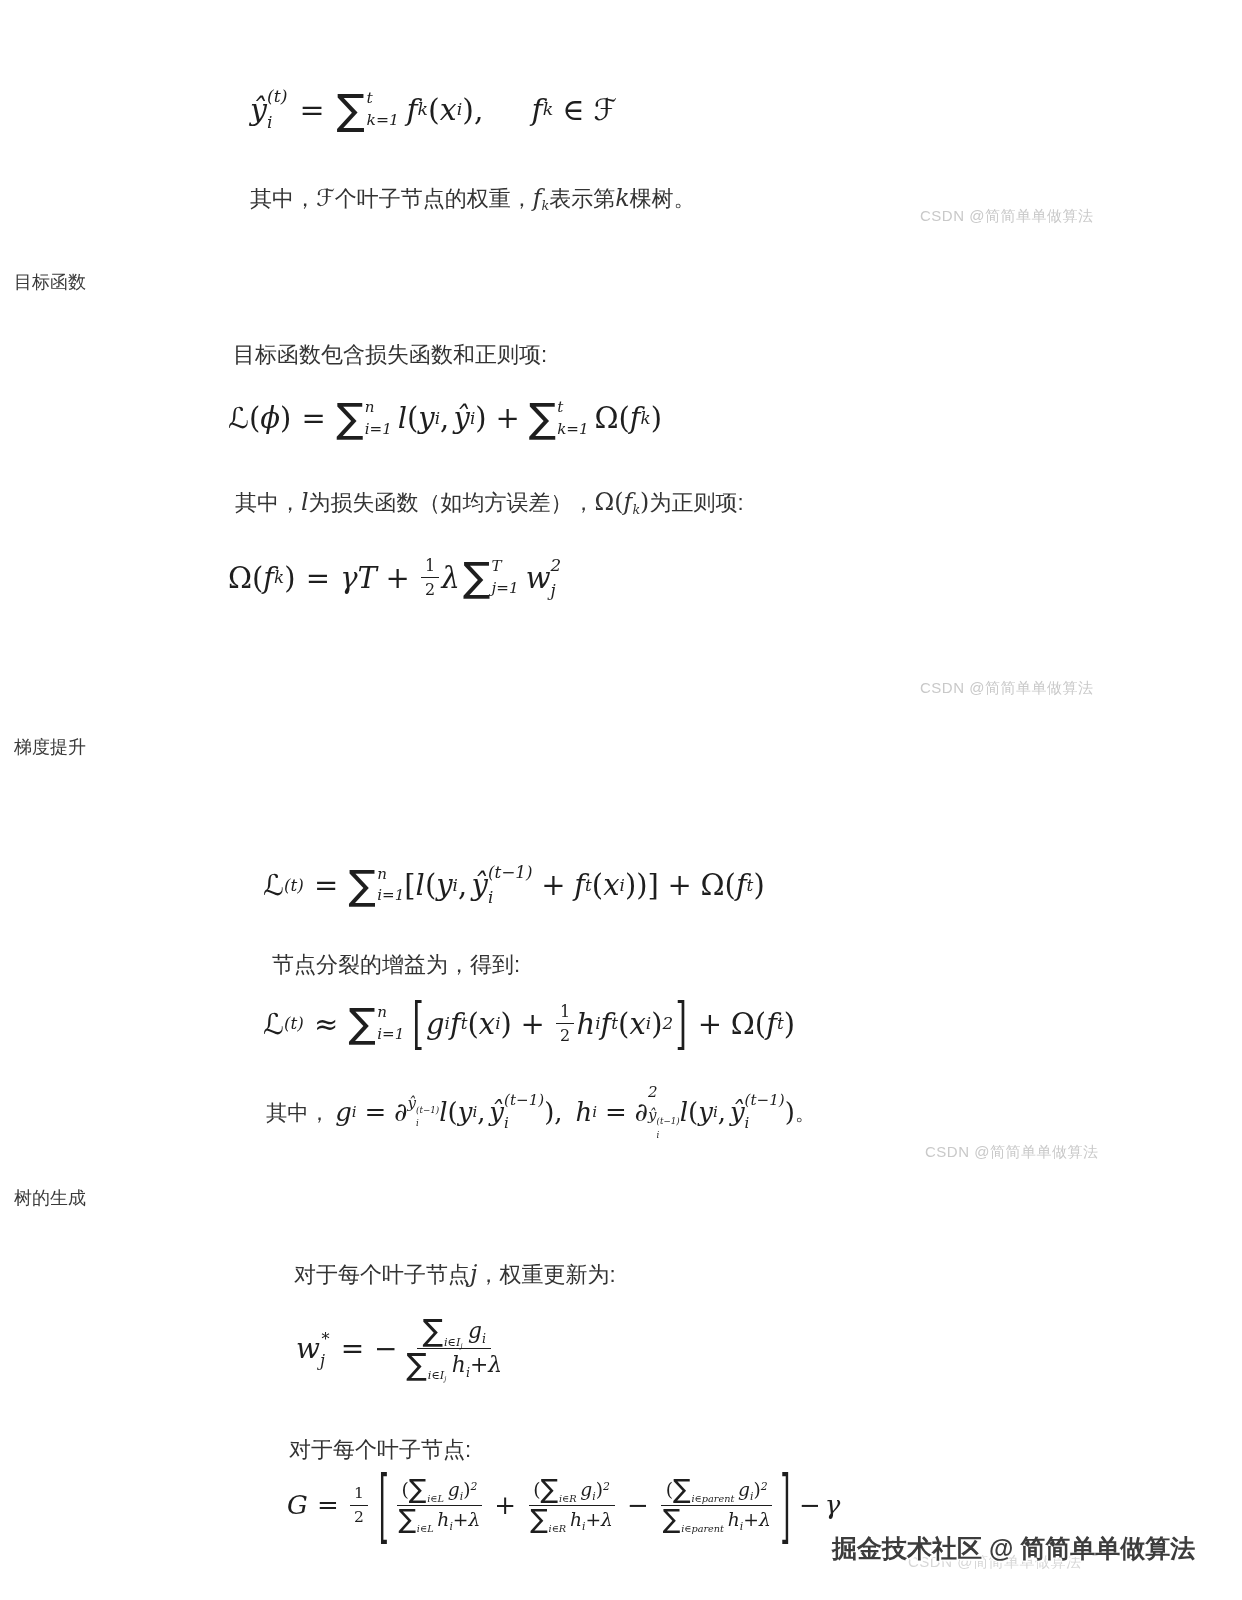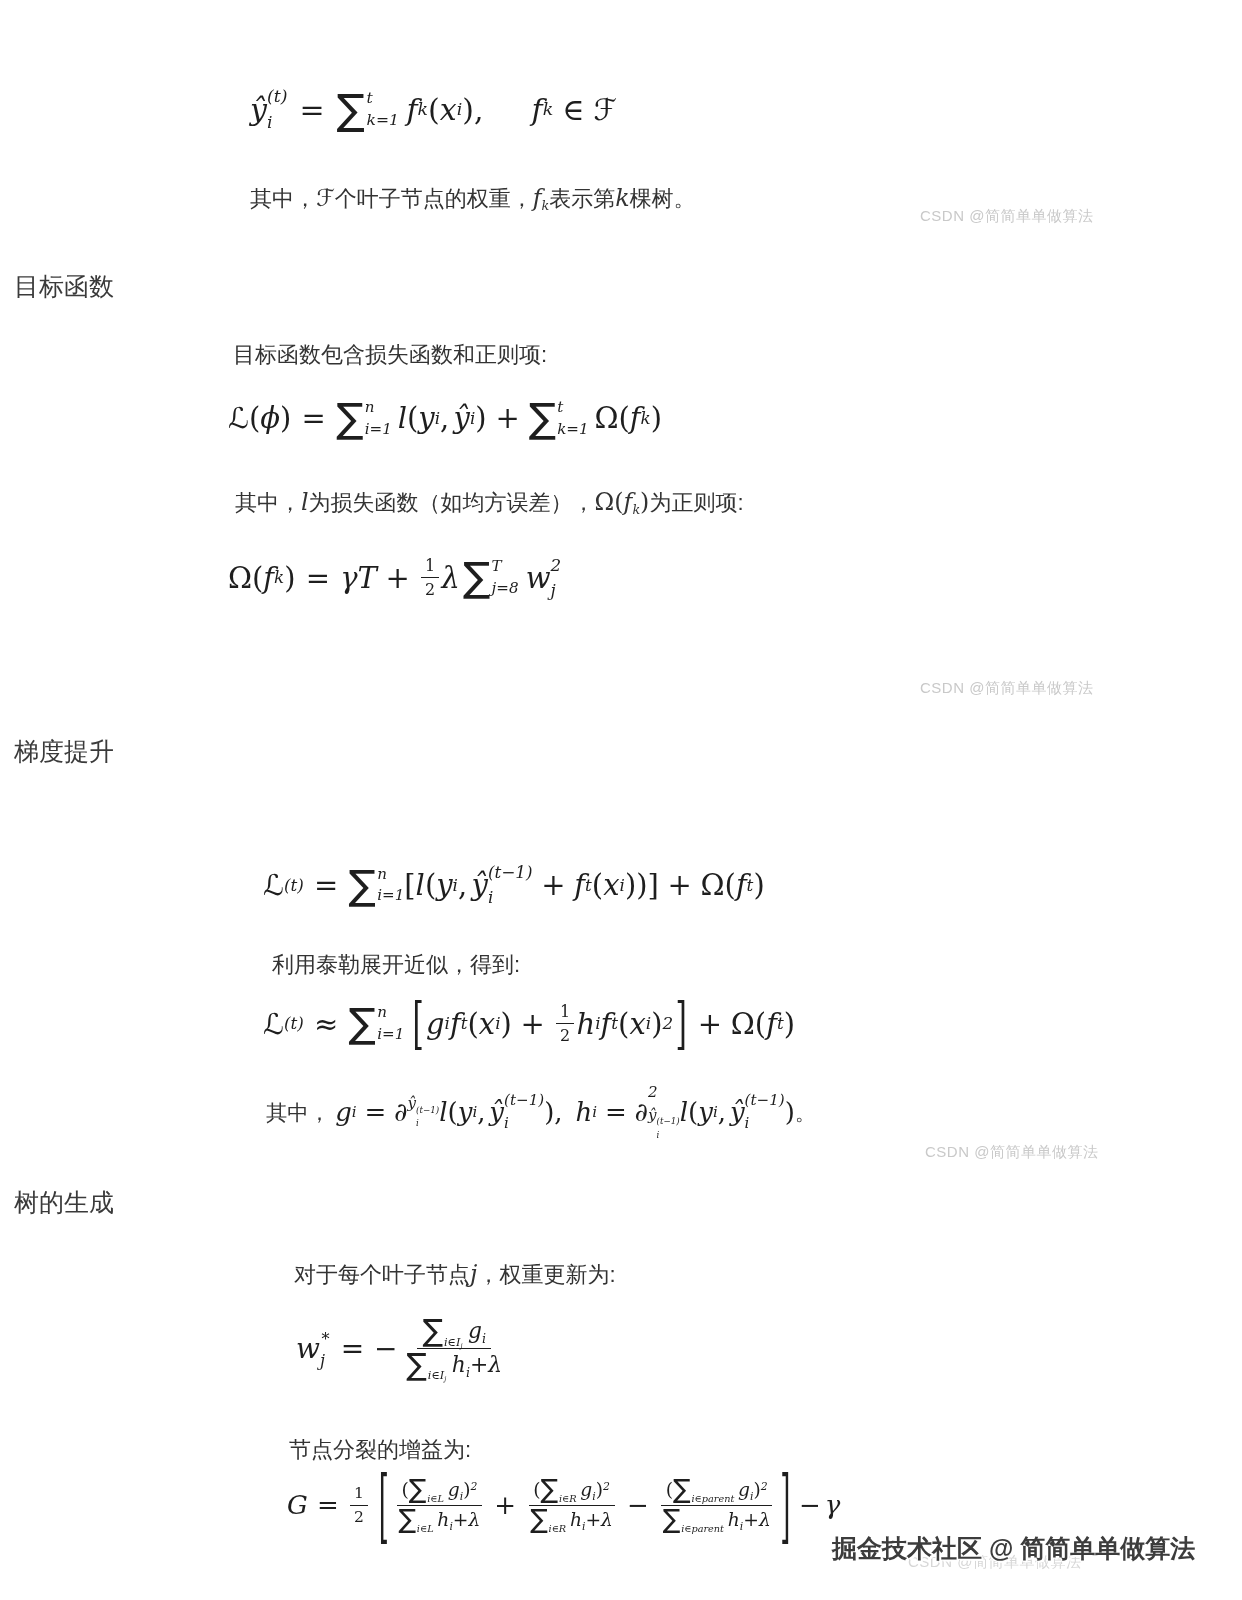--- a/index.html
+++ b/index.html
@@ -3,21 +3,21 @@
 <meta charset="utf-8">
 <style>
   html,body{margin:0;padding:0;}
   body{
     width:1242px;height:1600px;position:relative;overflow:hidden;
     background:#ffffff;color:#333;
     font-family:"Liberation Sans","DejaVu Sans",sans-serif;
   }
   .article{position:absolute;inset:0;}
   .blk{position:absolute;white-space:nowrap;}
-  .blk-heading{font-size:25px;color:#3a3a3a;}
+  .blk-heading{font-size:18px;color:#3a3a3a;}
   .blk-line{font-size:22px;color:#333;}
   .blk-formula{font-size:29px;color:#1e1e1e;font-family:"DejaVu Serif","DejaVu Sans",serif;display:flex;align-items:center;}
   
   .b1{left:14px;top:16px}
   .b2{left:250px;top:88px;font-size:30px}
   .b3{left:250px;top:184px}
   .b4{left:14px;top:270px}
   .b5{left:233px;top:340px}
   .b6{left:228px;top:400px}
   .b7{left:235px;top:488px}
@@ -161,21 +161,21 @@
       <span class="tk-frac" style="font-size: 0.55em;">
         <span class="num"><span class="tk-r">1</span></span>
         <span class="den"><span class="tk-r">2</span></span>
       </span>
       <span class="tk-i">λ</span>
       <span class="tk-sp" style="width: 0.1em;"></span>
       <span class="tk-sum">
         <span class="sigma">∑</span>
         <span class="limits">
           <span class="row">T</span>
-          <span class="row">j=8</span>
+          <span class="row">j=1</span>
         </span>
       </span>
       <span class="tk-sp" style="width: 0.25em;"></span>
       <span class="tk-i">w</span>
       <span class="tk-ss">
         <span class="row">2</span>
         <span class="row">j</span>
       </span>
     </div>
     <div class="blk blk-heading b10">梯度提升</div>
@@ -214,21 +214,21 @@
       <span class="tk-sub">i</span>
       <span class="tk-r">))]</span>
       <span class="tk-sp" style="width: 0.3em;"></span>
       <span class="tk-r">+</span>
       <span class="tk-sp" style="width: 0.3em;"></span>
       <span class="tk-r">Ω(</span>
       <span class="tk-i">f</span>
       <span class="tk-sub">t</span>
       <span class="tk-r">)</span>
     </div>
-    <div class="blk blk-line b13"><span class="tk-c">利用泰勒展开近似，得到:</span></div>
+    <div class="blk blk-line b13"><span class="tk-c">节点分裂的增益为，得到:</span></div>
     <div class="blk blk-formula b14">
       <span class="tk-i">ℒ</span>
       <span class="tk-sup">(t)</span>
       <span class="tk-sp" style="width: 0.35em;"></span>
       <span class="tk-r">≈</span>
       <span class="tk-sp" style="width: 0.35em;"></span>
       <span class="tk-sum">
         <span class="sigma">∑</span>
         <span class="limits">
           <span class="row">n</span>
@@ -339,21 +339,21 @@
         <span class="num"><span class="tk-sum">
             <span class="sigma">∑</span>
             <span class="limlow"><span class="tk-i">i</span><span class="tk-r">∈</span><span class="tk-i">I</span><span class="tk-sub">j</span></span>
           </span><span class="tk-sp" style="width: 0.25em;"></span><span class="tk-i">g</span><span class="tk-sub">i</span></span>
         <span class="den"><span class="tk-sum">
             <span class="sigma">∑</span>
             <span class="limlow"><span class="tk-i">i</span><span class="tk-r">∈</span><span class="tk-i">I</span><span class="tk-sub">j</span></span>
           </span><span class="tk-sp" style="width: 0.25em;"></span><span class="tk-i">h</span><span class="tk-sub">i</span><span class="tk-r">+</span><span class="tk-i">λ</span></span>
       </span>
     </div>
-    <div class="blk blk-line b19"><span class="tk-c">节点分裂的增益为:</span></div>
+    <div class="blk blk-line b19"><span class="tk-c">对于每个叶子节点:</span></div>
     <div class="blk blk-formula b20">
       <span class="tk-i">G</span>
       <span class="tk-sp" style="width: 0.35em;"></span>
       <span class="tk-r">=</span>
       <span class="tk-sp" style="width: 0.35em;"></span>
       <span class="tk-frac" style="font-size: 0.6em;">
         <span class="num"><span class="tk-r">1</span></span>
         <span class="den"><span class="tk-r">2</span></span>
       </span>
       <span class="tk-sp" style="width: 0.25em;"></span>

